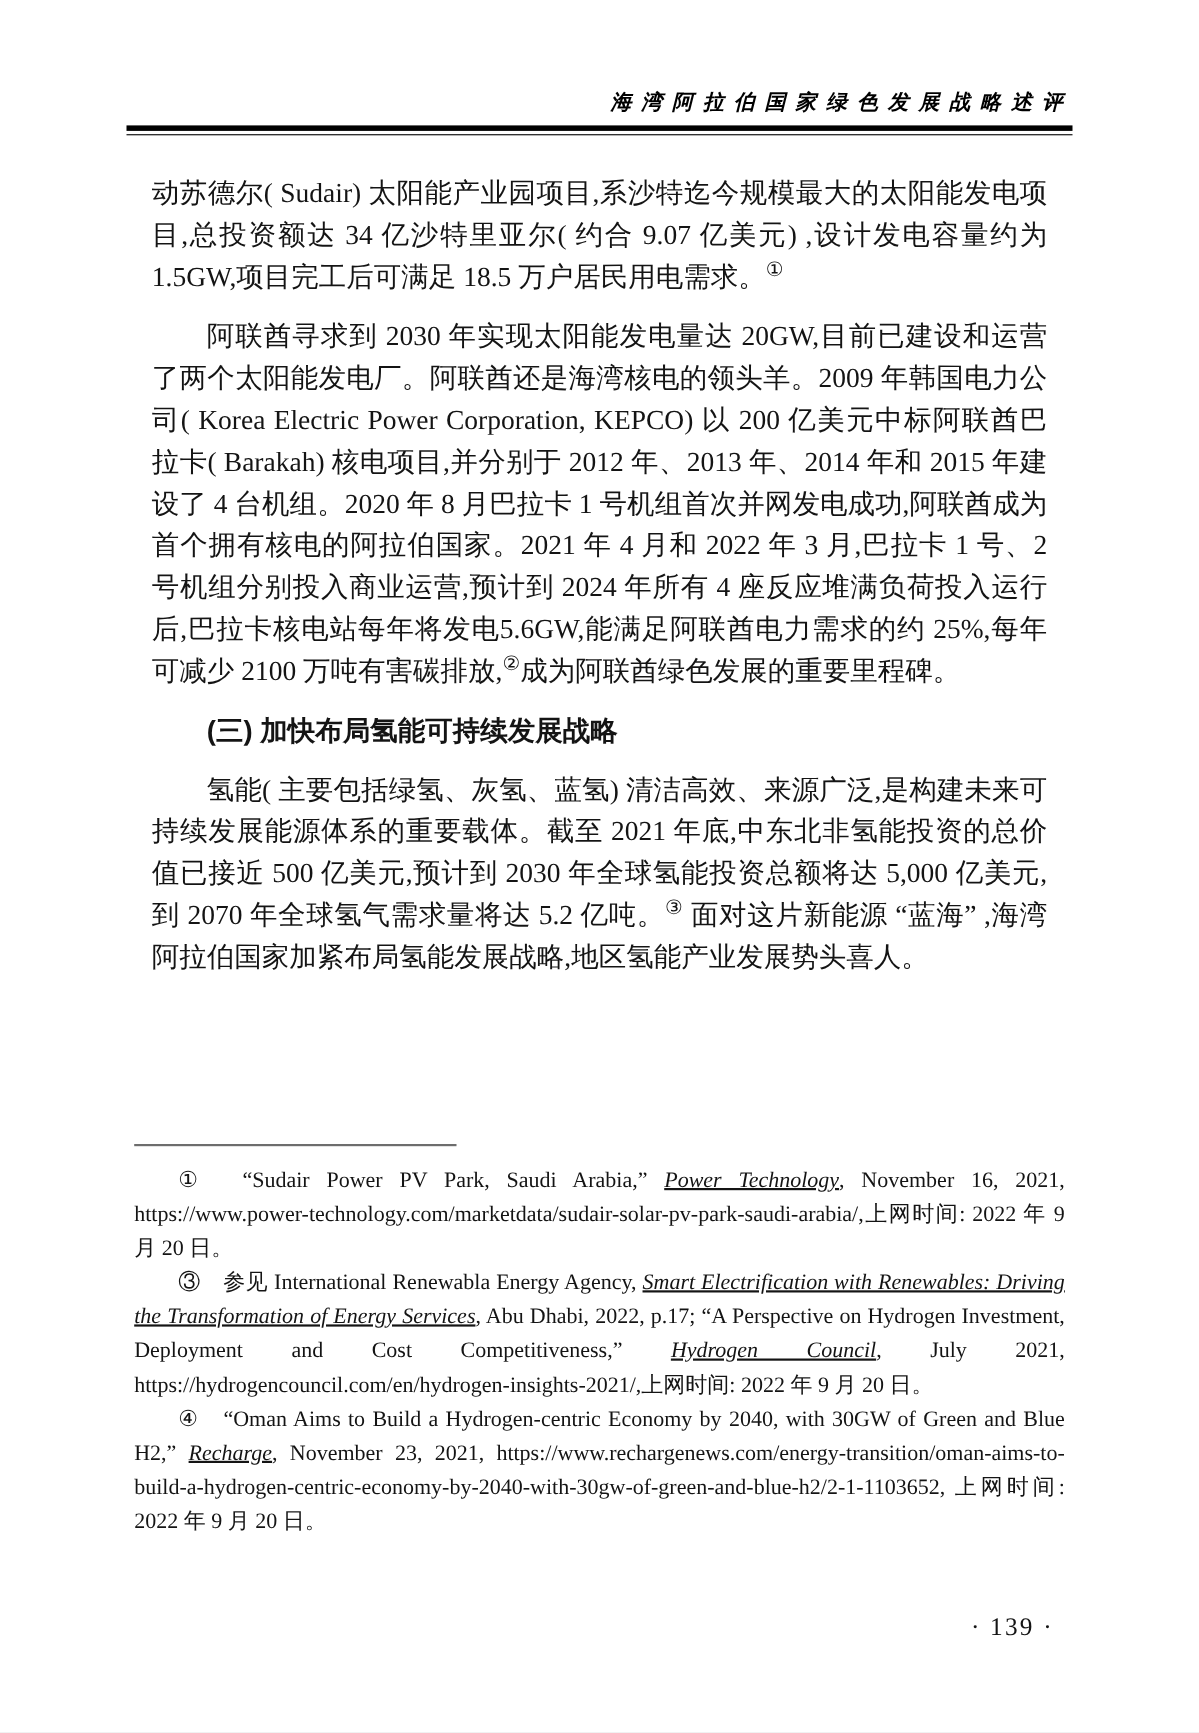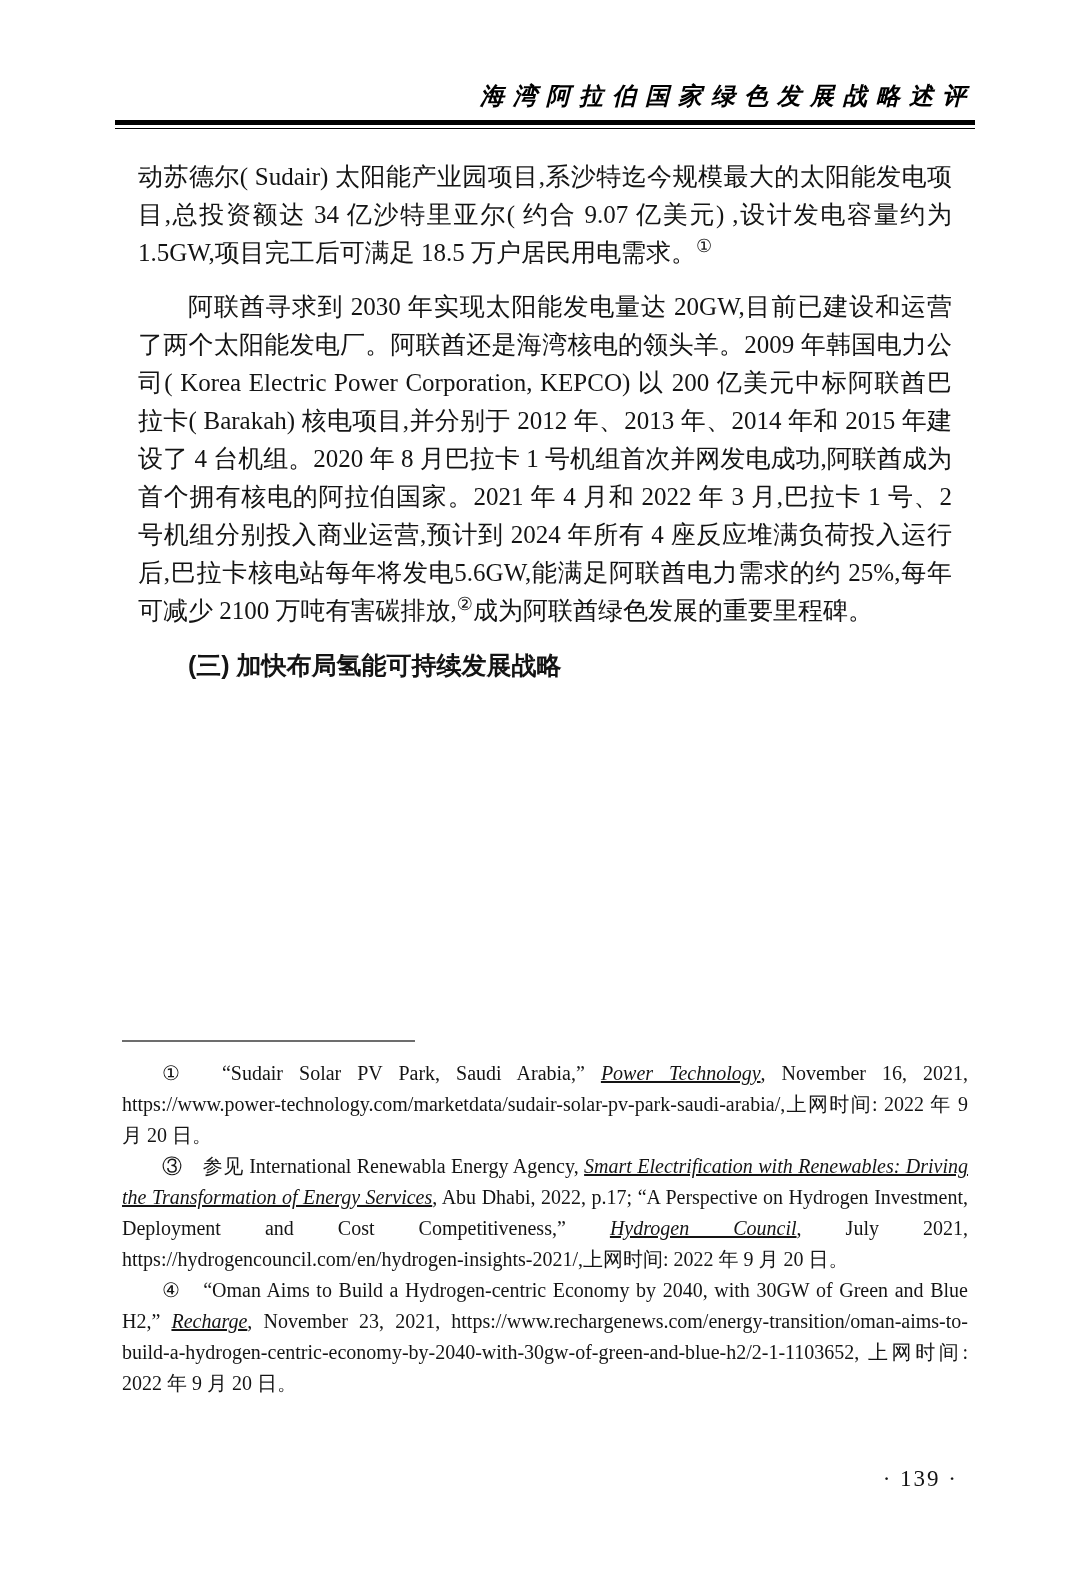--- a/index.html
+++ b/index.html
@@ -10,21 +10,21 @@
     background:#ffffff;
     overflow:hidden;
     font-family:"Liberation Serif","DejaVu Serif",serif;
     color:#141414;
   }
   
   .running-head{position:absolute;top:0;left:115px;width:860px;}
   .running-title{
     text-align:right;
     padding-top:80px;
-    font-size:24px;
+    font-size:19px;
     font-weight:700;
     font-style:italic;
     letter-spacing:9px;
     color:#000;
   }
   .rule-thick{margin-top:8px;height:5px;background:#000;}
   .rule-thin{margin-top:3px;height:1px;background:#000;}
 
   
   .body-block{
@@ -83,26 +83,27 @@
   <div class="running-head">
     <div class="running-title">海湾阿拉伯国家绿色发展战略述评</div>
     <div class="rule-thick"></div>
     <div class="rule-thin"></div>
   </div>
 
   <div class="body-block">
     <p class="para no-indent"><span>动苏德尔( Sudair) 太阳能产业园项目,系沙特迄今规模最大的太阳能发电项目,总投资额达 34 亿沙特里亚尔( 约合 9.07 亿美元) ,设计发电容量约为 1.5GW,项目完工后可满足 18.5 万户居民用电需求。</span><span class="seg-sup">①</span></p>
     <p class="para"><span>阿联酋寻求到 2030 年实现太阳能发电量达 20GW,目前已建设和运营了两个太阳能发电厂。阿联酋还是海湾核电的领头羊。2009 年韩国电力公司( Korea Electric Power Corporation, KEPCO) 以 200 亿美元中标阿联酋巴拉卡( Barakah) 核电项目,并分别于 2012 年、2013 年、2014 年和 2015 年建设了 4 台机组。2020 年 8 月巴拉卡 1 号机组首次并网发电成功,阿联酋成为首个拥有核电的阿拉伯国家。2021 年 4 月和 2022 年 3 月,巴拉卡 1 号、2 号机组分别投入商业运营,预计到 2024 年所有 4 座反应堆满负荷投入运行后,巴拉卡核电站每年将发电5.6GW,能满足阿联酋电力需求的约 25%,每年可减少 2100 万吨有害碳排放,</span><span class="seg-sup">②</span><span>成为阿联酋绿色发展的重要里程碑。</span></p>
     <p class="para heading">(三) 加快布局氢能可持续发展战略</p>
+    <p class="para"><span>氢能( 主要包括绿氢、灰氢、蓝氢) 清洁高效、来源广泛,是构建未来可持续发展能源体系的重要载体。截至 2021 年底,中东北非氢能投资的总价值已接近 500 亿美元,预计到 2030 年全球氢能投资总额将达 5,000 亿美元,到 2070 年全球氢气需求量将达 5.2 亿吨。</span><span class="seg-sup">③</span><span> 面对这片新能源 “蓝海” ,海湾阿拉伯国家加紧布局氢能发展战略,地区氢能产业发展势头喜人。</span></p>
   </div>
 
   <div class="fn-rule"></div>
 
   <div class="footnotes">
-    <p class="fn"><span>①　“Sudair Solar PV Park, Saudi Arabia,” </span><span class="seg-italic">Power Technology</span><span>, November 16, 2021, https://www.power-technology.com/marketdata/sudair-solar-pv-park-saudi-arabia/,上网时间: 2022 年 9 月 20 日。</span></p>
+    <p class="fn"><span>①　“Sudair Power PV Park, Saudi Arabia,” </span><span class="seg-italic">Power Technology</span><span>, November 16, 2021, https://www.power-technology.com/marketdata/sudair-solar-pv-park-saudi-arabia/,上网时间: 2022 年 9 月 20 日。</span></p>
     <p class="fn"><span>③　参见 International Renewabla Energy Agency, </span><span class="seg-italic">Smart Electrification with Renewables: Driving the Transformation of Energy Services</span><span>, Abu Dhabi, 2022, p.17; “A Perspective on Hydrogen Investment, Deployment and Cost Competitiveness,” </span><span class="seg-italic">Hydrogen Council</span><span>, July 2021, https://hydrogencouncil.com/en/hydrogen-insights-2021/,上网时间: 2022 年 9 月 20 日。</span></p>
     <p class="fn"><span>④　“Oman Aims to Build a Hydrogen-centric Economy by 2040, with 30GW of Green and Blue H2,” </span><span class="seg-italic">Recharge</span><span>, November 23, 2021, https://www.rechargenews.com/energy-transition/oman-aims-to-build-a-hydrogen-centric-economy-by-2040-with-30gw-of-green-and-blue-h2/2-1-1103652, 上网时间: 2022 年 9 月 20 日。</span></p>
   </div>
 
   <div class="page-number">· 139 ·</div>
 
   <div class="footer">
     <span class="copyright">(C)1994-2022 China Academic Journal Electronic Publishing House. All rights reserved.</span>
     <span class="cnki-url">http://www.cnki.ne</span>
   </div>

